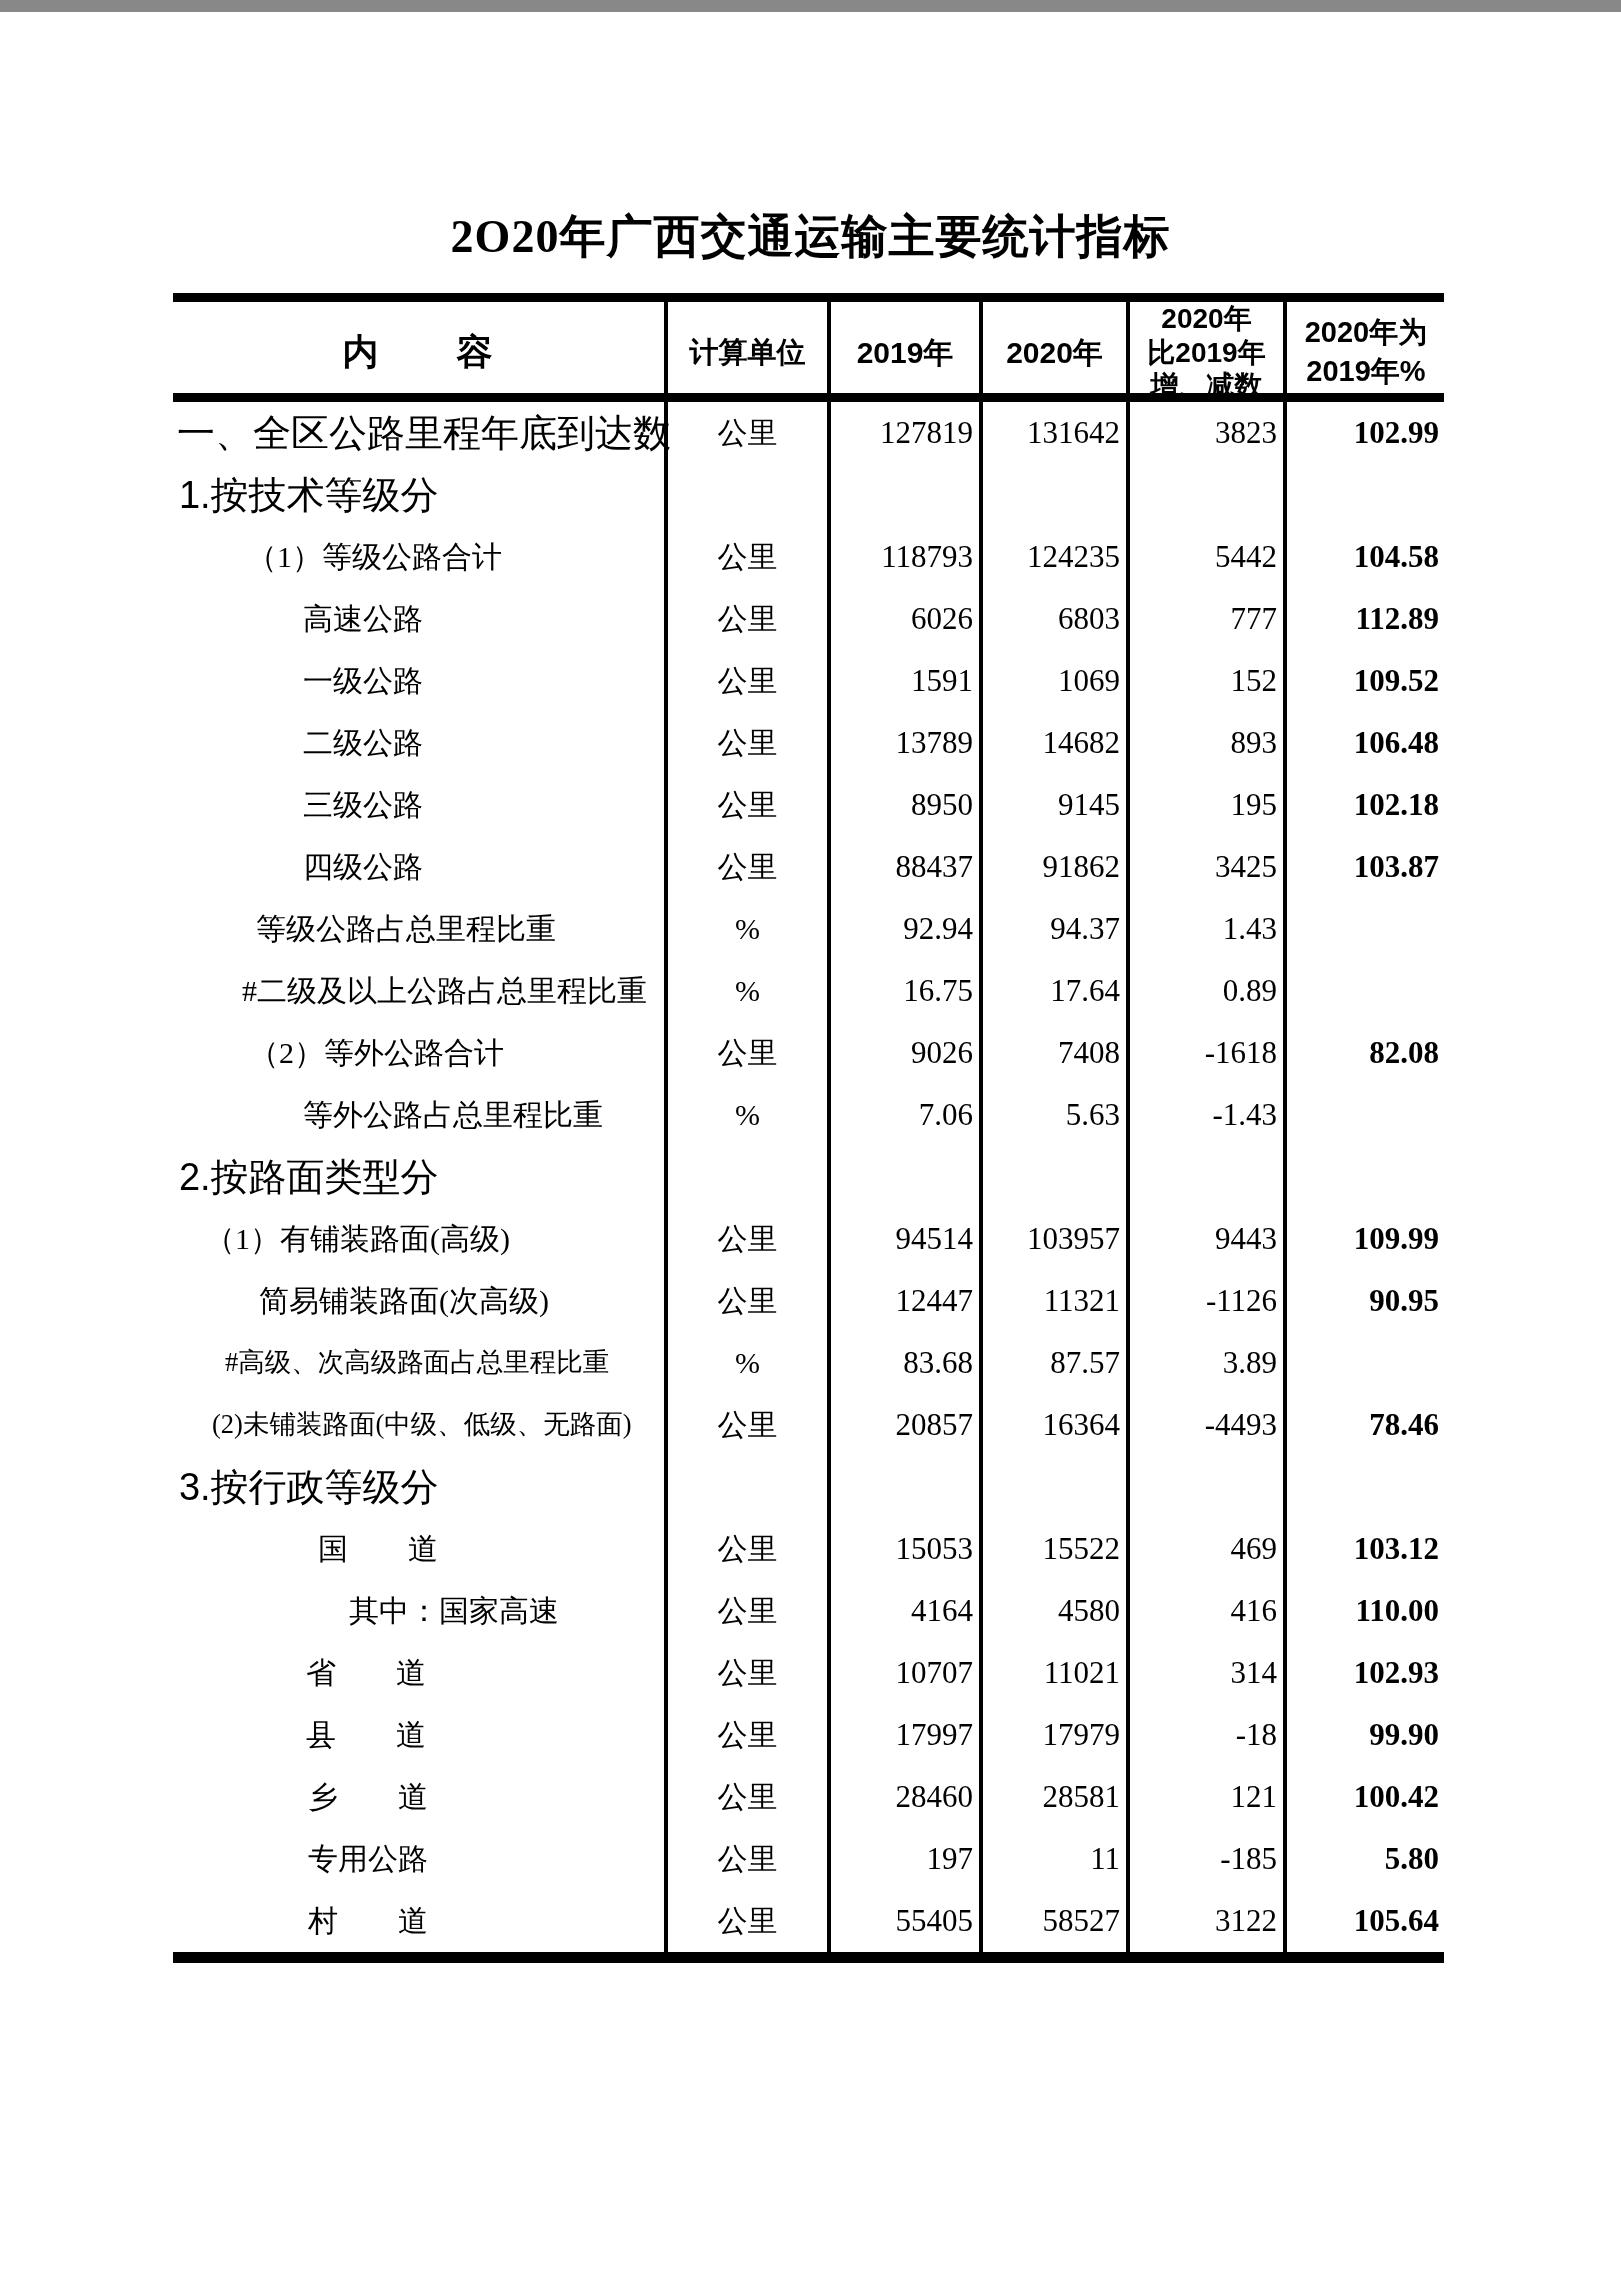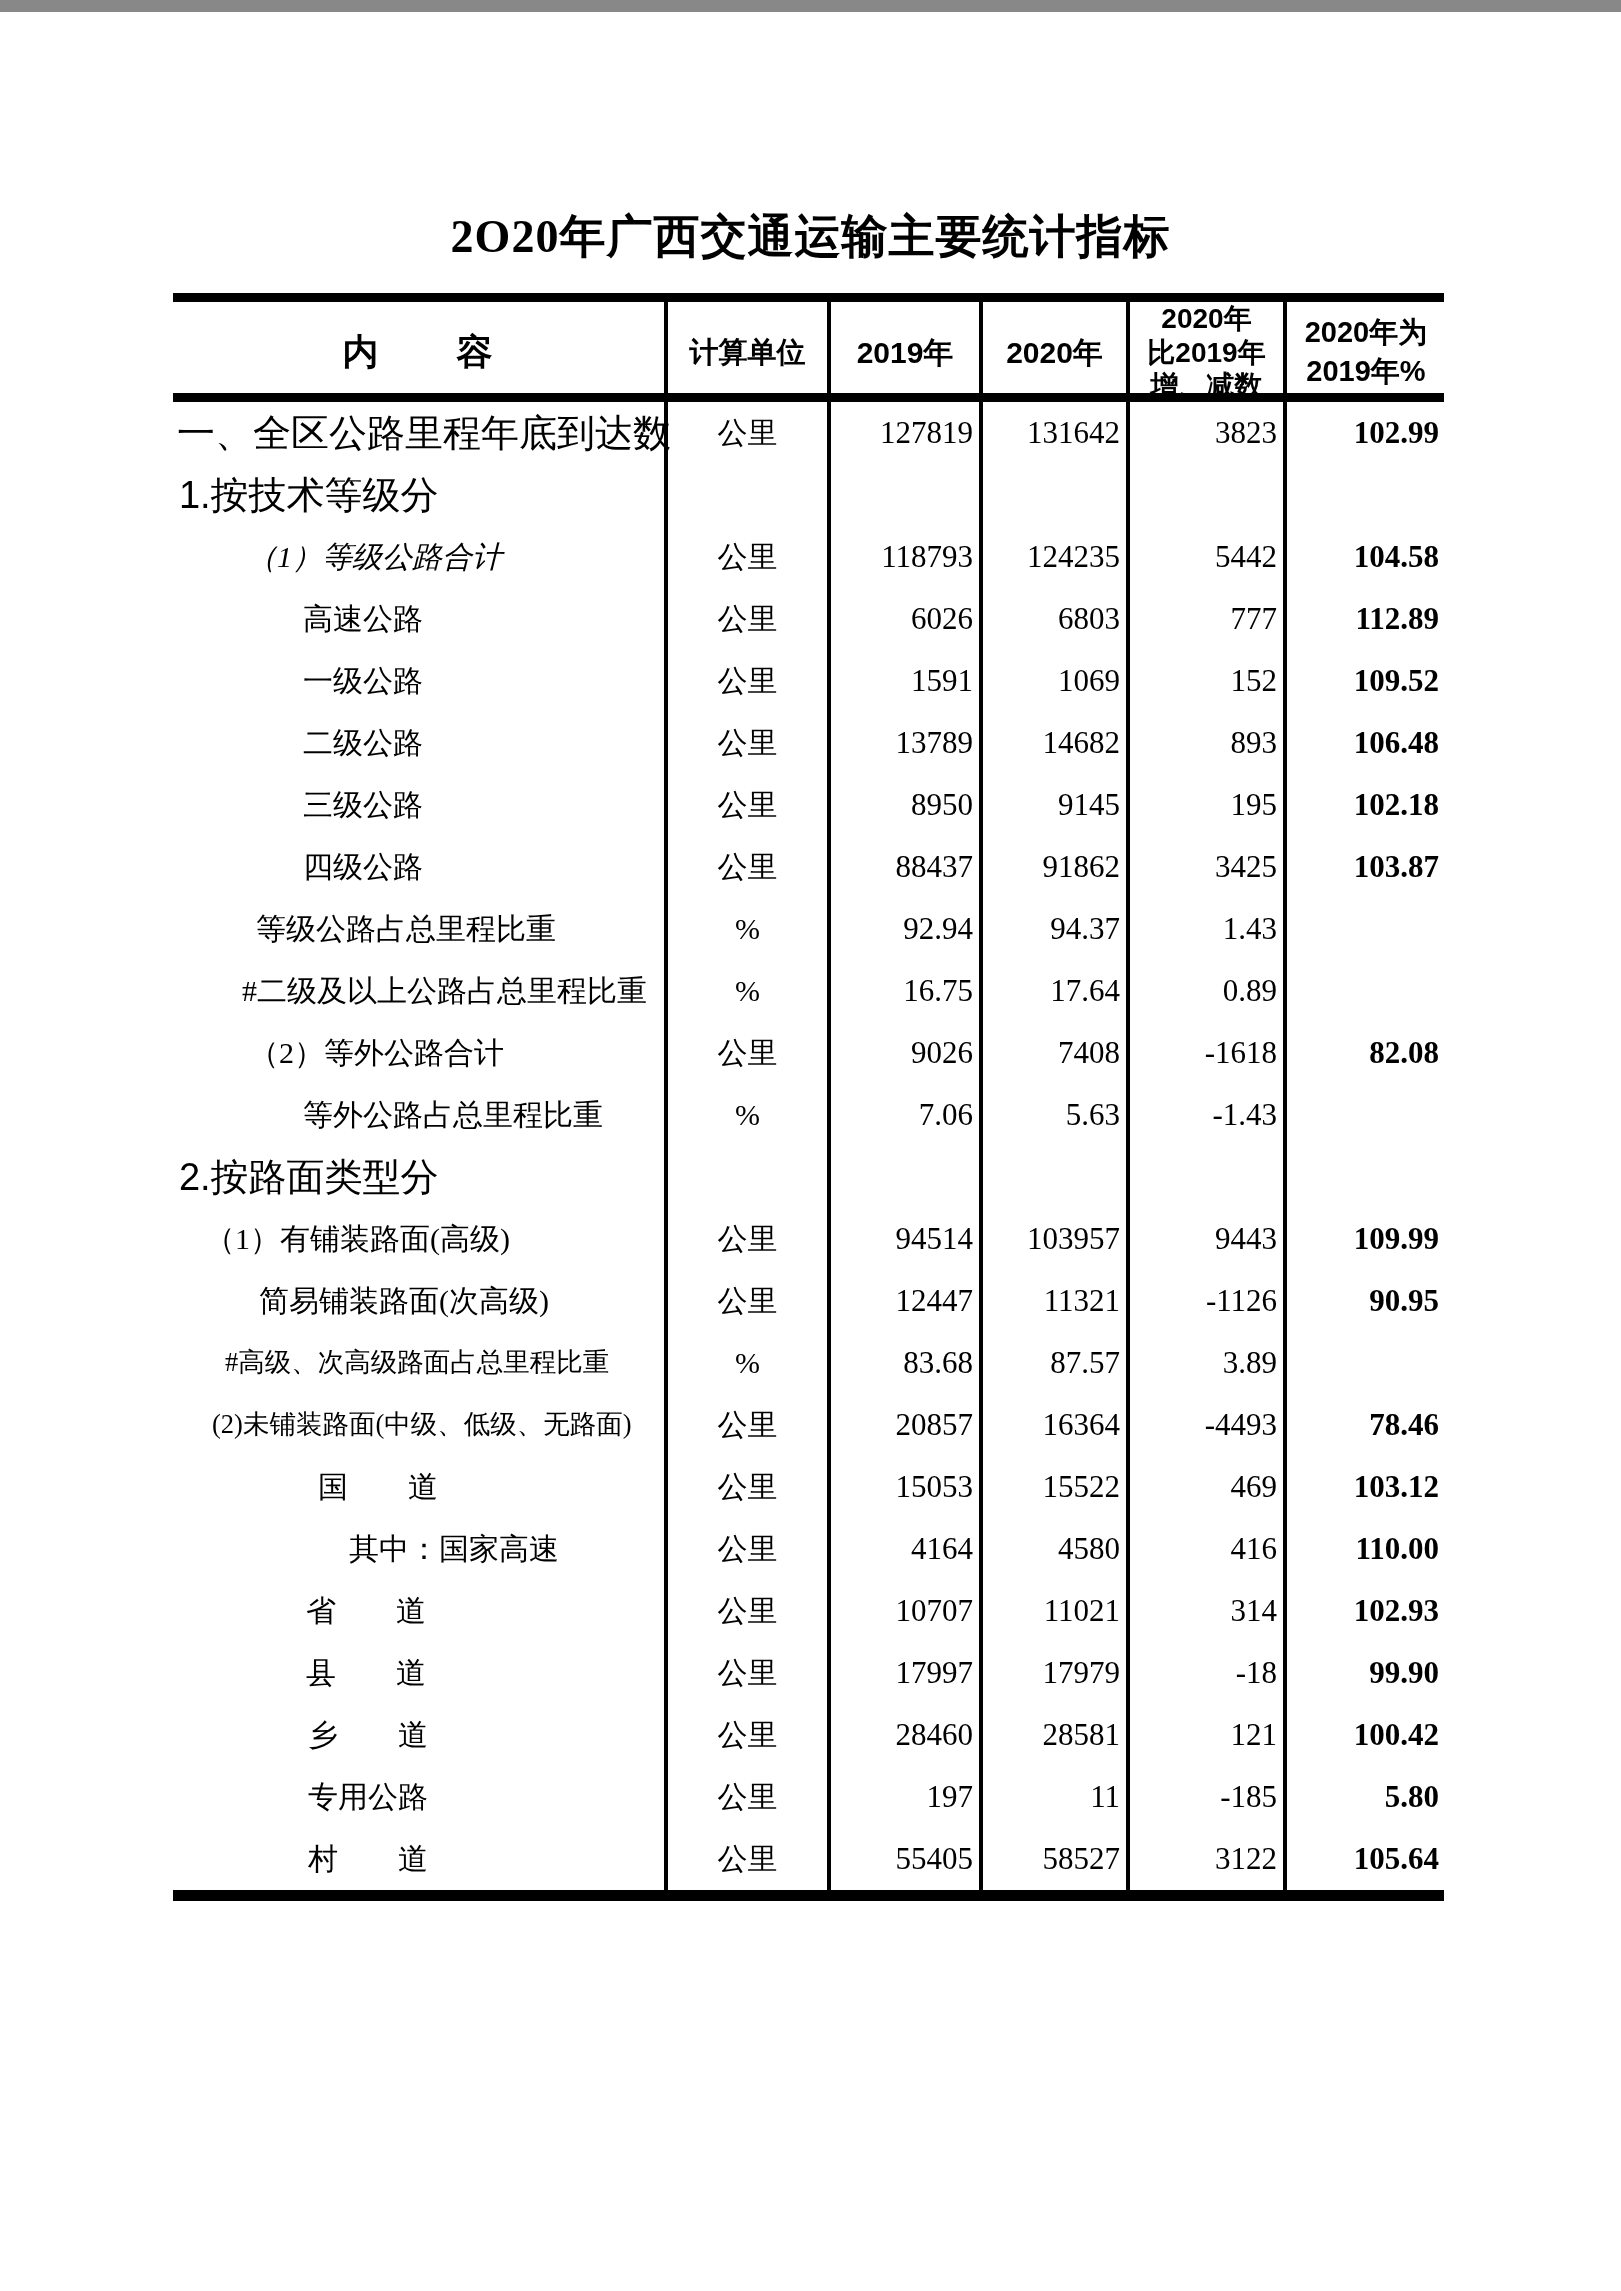--- a/index.html
+++ b/index.html
@@ -114,21 +114,21 @@
           <div class="c c1" style="padding-left: 5.9px;">
             <span class="txt">1.按技术等级分</span>
           </div>
           <div class="c c2"></div>
           <div class="c c3"></div>
           <div class="c c4"></div>
           <div class="c c5"></div>
           <div class="c c6"></div>
         </div>
         <div class="row body-row">
-          <div class="c c1" style="padding-left: 74px; font-style: italic;">
+          <div class="c c1" style="padding-left: 74px;">
             <span class="txt">（1）等级公路合计</span>
           </div>
           <div class="c c2">公里</div>
           <div class="c c3">118793</div>
           <div class="c c4">124235</div>
           <div class="c c5">5442</div>
           <div class="c c6">104.58</div>
         </div>
         <div class="row body-row">
           <div class="c c1" style="padding-left: 130px;">
@@ -263,20 +263,30 @@
         <div class="row body-row small">
           <div class="c c1" style="padding-left: 39px;">
             <span class="txt">(2)未铺装路面(中级、低级、无路面)</span>
           </div>
           <div class="c c2">公里</div>
           <div class="c c3">20857</div>
           <div class="c c4">16364</div>
           <div class="c c5">-4493</div>
           <div class="c c6">78.46</div>
         </div>
+        <div class="row body-row bold">
+          <div class="c c1" style="padding-left: 5.9px;">
+            <span class="txt">3.按行政等级分</span>
+          </div>
+          <div class="c c2"></div>
+          <div class="c c3"></div>
+          <div class="c c4"></div>
+          <div class="c c5"></div>
+          <div class="c c6"></div>
+        </div>
         <div class="row body-row">
           <div class="c c1" style="padding-left: 145px;">
             <span class="txt">国　　道</span>
           </div>
           <div class="c c2">公里</div>
           <div class="c c3">15053</div>
           <div class="c c4">15522</div>
           <div class="c c5">469</div>
           <div class="c c6">103.12</div>
         </div>

